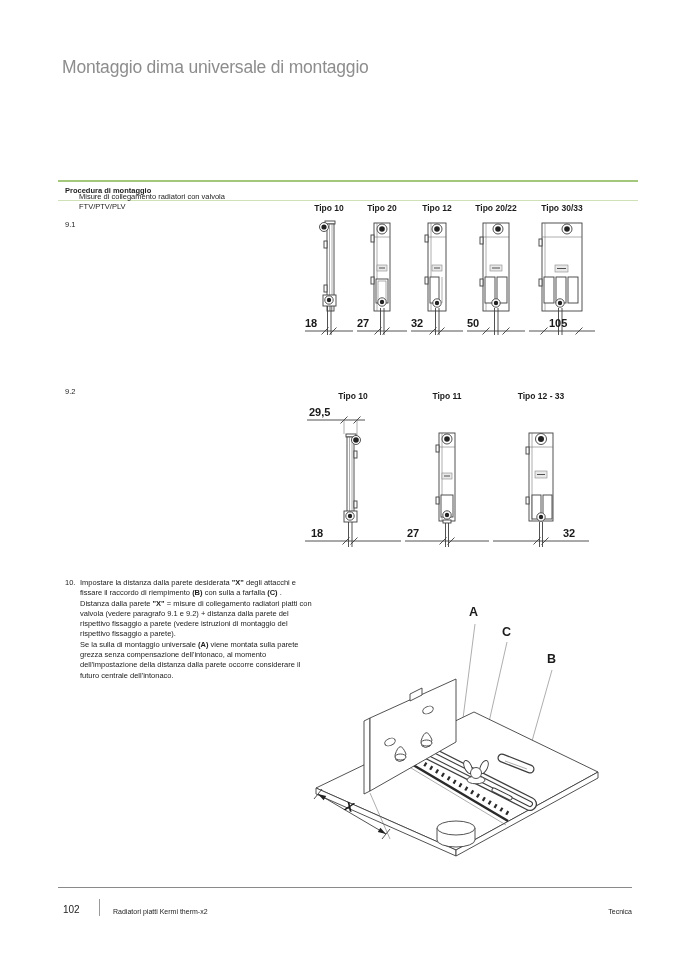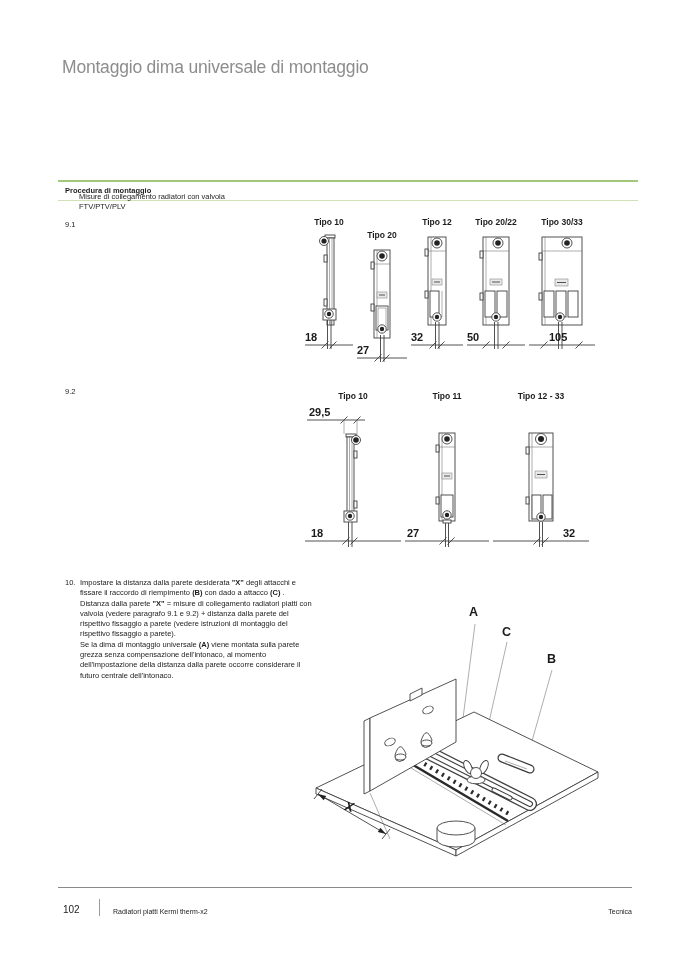--- a/index.html
+++ b/index.html
@@ -83,21 +83,21 @@
           <circle class="dk" cx="26" cy="85" r="2.2"></circle>
         <line class="ln" x1="24.5" y1="91" x2="24.5" y2="120"></line>
         <line class="ln" x1="28" y1="91" x2="28" y2="120"></line>
         <line class="ln" x1="2" y1="116" x2="50" y2="116"></line>
         <line class="ln" x1="18.5" y1="119.5" x2="25.5" y2="112.5"></line>
         <line class="ln" x1="26.5" y1="119.5" x2="33.5" y2="112.5"></line>
         <text class="dimnum" x="2" y="112">18</text>
       </svg>
     </div>
 
-    <div class="fig" style="width:54px;margin-top:27px;">
+    <div class="fig" style="width:54px;">
       <div class="tipolabel">Tipo 20</div>
       <svg width="54" height="132" viewBox="0 0 54 132">
         <rect class="lnf" x="19" y="8" width="16" height="88"></rect>
         <line class="thin" x1="22" y1="8" x2="22" y2="96"></line>
         <line class="thin" x1="19" y1="22" x2="35" y2="22"></line>
         <circle class="lnf" cx="27" cy="14" r="5"></circle>
           <circle class="dk" cx="27" cy="14" r="2.8"></circle>
         <rect class="lnf" x="16" y="20" width="3" height="7"></rect>
         <rect class="lnf" x="16" y="62" width="3" height="7"></rect>
         <rect class="lbox" x="22" y="50" width="10" height="6"></rect>
@@ -271,23 +271,23 @@
         <line class="ln" x1="2" y1="138" x2="98" y2="138"></line>
         <line class="ln" x1="42.5" y1="141.5" x2="49.5" y2="134.5"></line>
         <line class="ln" x1="50.5" y1="141.5" x2="57.5" y2="134.5"></line>
         <text class="dimnum" x="72" y="134">32</text>
       </svg>
     </div>
   </div>
 
   <div class="abs para-text" id="step10-num">10.</div>
   <div class="abs para-text" id="step10">
-    <div class="p"><span>Impostare la distanza dalla parete desiderata </span><b>"X"</b><span> degli attacchi e fissare il raccordo di riempimento </span><b>(B)</b><span> con dado a attacco </span><b>(C)</b><span> .</span></div>
+    <div class="p"><span>Impostare la distanza dalla parete desiderata </span><b>"X"</b><span> degli attacchi e fissare il raccordo di riempimento </span><b>(B)</b><span> con sulla a farfalla </span><b>(C)</b><span> .</span></div>
     <div class="p"><span>Distanza dalla parete </span><b>"X"</b><span> = misure di collegamento radiatori piatti con valvola (vedere paragrafo 9.1 e 9.2) + distanza dalla parete del rispettivo fissaggio a parete (vedere istruzioni di montaggio del rispettivo fissaggio a parete).</span></div>
-    <div class="p"><span>Se la dima di montaggio universale </span><b>(A)</b><span> viene montata sulla parete grezza senza compensazione dell'intonaco, al momento dell'impostazione della distanza dalla parete occorre considerare il futuro centrale dell'intonaco.</span></div>
+    <div class="p"><span>Se la sulla di montaggio universale </span><b>(A)</b><span> viene montata sulla parete grezza senza compensazione dell'intonaco, al momento dell'impostazione della distanza dalla parete occorre considerare il futuro centrale dell'intonaco.</span></div>
   </div>
 
   <svg class="abs" style="left:306px; top:592px;" width="330" height="265" viewBox="0 0 330 265">
 
     <line class="thin" x1="169" y1="32" x2="154" y2="150"></line>
     <line class="thin" x1="201" y1="50" x2="174" y2="170"></line>
     <line class="thin" x1="246" y1="78" x2="219" y2="174"></line>
 
     <polygon class="lnf" points="10,196 168,120 292,180 150,258"></polygon>
 

